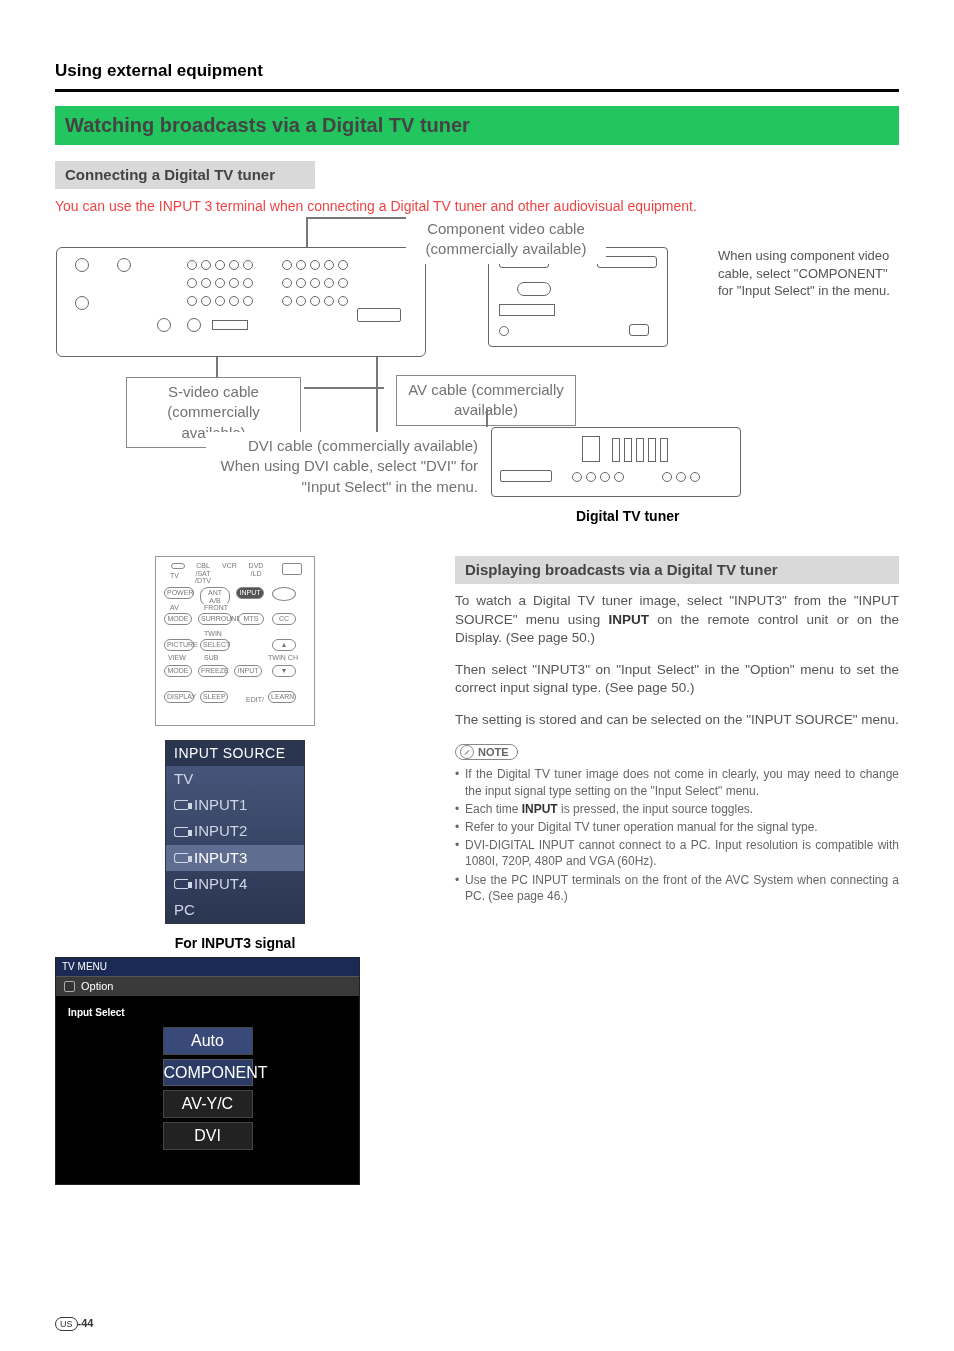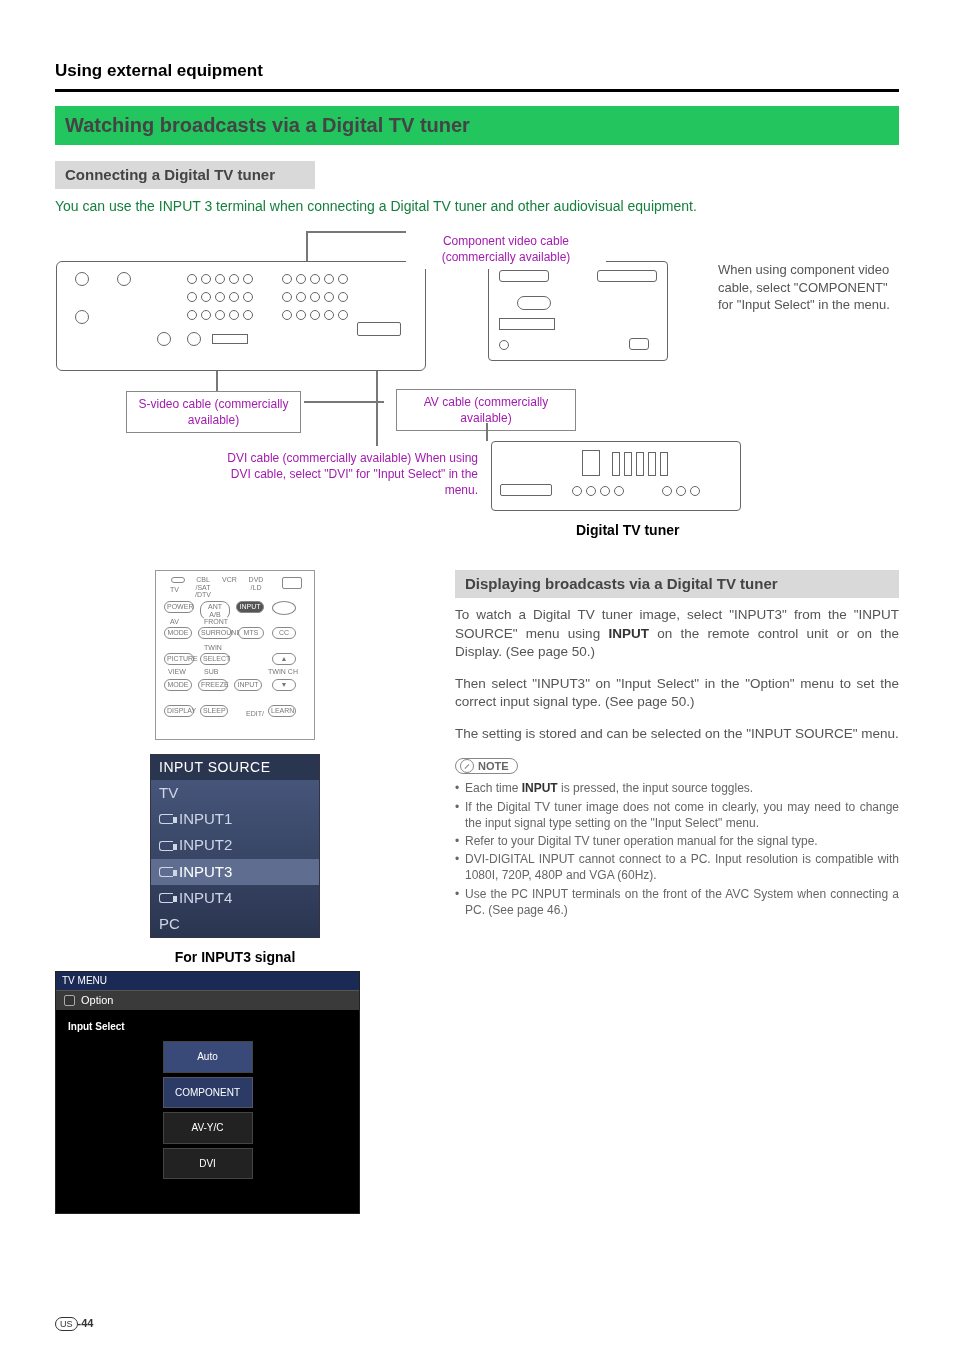--- a/index.html
+++ b/index.html
@@ -36,21 +36,21 @@
     background: #d9d9d9;
     color: #444;
     font-weight: bold;
     font-size: 15px;
     padding: 4px 10px;
     margin-bottom: 8px;
     display: inline-block;
     min-width: 260px;
   }
   .sub-bar.full { display:block; width:100%; }
-  .intro { margin-bottom: 14px; color:#15803d; }
+  .intro { color:#ef4444; }
   .diagram-area {
     border:1px solid transparent;
     position: relative;
     height: 330px;
     margin-bottom: 10px;
   }
   .avc-box {
     position:absolute; left:0; top:30px; width:370px; height:110px;
     border:1.5px solid #666; border-radius:6px;
     background:#fff;
@@ -63,52 +63,52 @@
     position:absolute; right:230px; top:30px; width:180px; height:100px;
     border:1.5px solid #666; border-radius:4px;
   }
   .dtv-box {
     position:absolute; left:435px; top:210px; width:250px; height:70px;
     border:1.5px solid #666; border-radius:4px;
   }
   .dtv-label { position:absolute; left:520px; top:290px; font-weight:bold; font-size:14px; }
   .wire { position:absolute; background:#777; }
   .cap-box {
-    position:absolute; border:1px solid #888; padding:4px 8px; font-size:12px; color:#a21caf; background:#fff; text-align:center;
+    position:absolute; border:1px solid #888; padding:4px 8px; font-size:15px; color:#737373; background:#fff; text-align:center;
   }
   .side-note { position:absolute; right:0; top:30px; width:180px; font-size:13px; color:#555; }
   
   .mid-row { display:flex; gap:40px; margin-top: 10px; }
   .left-col { width: 360px; }
   .right-col { flex:1; }
   
   .remote {
     width:160px; height:170px; border:1px solid #999; margin:0 auto 14px auto; position:relative; background:#fff;
   }
   .rbtn { position:absolute; border:1px solid #888; border-radius:8px; font-size:7px; color:#777; text-align:center; padding:1px 2px; background:#fff; line-height:1.1;}
   
   .osd {
-    width:170px; margin:0 auto 10px auto;
+    width:140px; margin:0 auto 10px auto;
     background:linear-gradient(#4a5a80,#2a3550);
     color:#fff; font-size:15px; border:1px solid #334;
   }
   .osd-h { background:#2a3550; padding:3px 8px; font-size:14px; letter-spacing:0.5px; }
   .osd-row { padding:3px 8px; display:flex; align-items:center; gap:6px; color:#cfd6e6; }
   .osd-row.sel { background:#5f6e90; color:#fff; }
   .plug-ic { width:14px; height:10px; border:1.5px solid #cfd6e6; border-right:none; border-radius:3px 0 0 3px; position:relative; }
   .plug-ic::after { content:""; position:absolute; right:-4px; top:2px; width:4px; height:6px; background:#cfd6e6; }
   
   .caption { text-align:center; font-weight:bold; font-size:14px; margin:6px 0 4px 0; }
   
   .tvmenu { width:305px; border:1px solid #222; background:#000; color:#fff; font-size:11px; }
   .tvmenu-h { background:#1b2a55; padding:2px 6px; font-size:10px; }
   .tvmenu-tab { background:#3a3a3a; padding:2px 8px; border-top:1px solid #555; display:flex; align-items:center; gap:6px;}
   .tvmenu-body { background:#000; padding:10px 12px 30px 12px; }
   .tvmenu-lbl { font-weight:bold; font-size:10px; margin-bottom:8px; }
-  .opt-btn { display:block; width:90px; margin:0 auto 4px auto; text-align:center; font-size:10px; padding:8px 0; border:1px solid #556; background:#2b3b66; }
+  .opt-btn { display:block; width:90px; margin:0 auto 4px auto; text-align:center; font-size:16px; padding:2px 0; border:1px solid #556; background:#2b3b66; }
   .opt-btn.alt { background:#222; border:1px solid #444; }
   
   .para { color:#555; font-size:13.5px; text-align:justify; margin-bottom:14px; }
   .note-badge {
     display:inline-flex; align-items:center; gap:4px;
     border:1.2px solid #888; border-radius:10px; padding:0 8px 0 4px;
     font-size:11px; color:#666; font-weight:bold; margin-bottom:6px;
   }
   .note-ic { width:14px; height:14px; border:1.2px solid #888; border-radius:50%; position:relative; }
   .note-ic::after{content:"";position:absolute;left:3px;top:6px;width:6px;height:1.2px;background:#888;transform:rotate(-45deg);}
@@ -344,22 +344,22 @@
       <span>To watch a Digital TV tuner image, select "INPUT3" from the "INPUT SOURCE" menu using </span><b>INPUT</b><span> on the remote control unit or on the Display. (See page 50.)</span>
     </p>
     <p class="para">Then select "INPUT3" on "Input Select" in the "Option" menu to set the correct input signal type. (See page 50.)</p>
     <p class="para">The setting is stored and can be selected on the "INPUT SOURCE" menu.</p>
 
     <div class="note-badge">
       <span class="note-ic"></span>
       <span>NOTE</span>
     </div>
     <ul class="notes" id="notes-list">
+        <li>If the Digital TV tuner image does not come in clearly, you may need to change the input signal type setting on the "Input Select" menu.</li>
         <li><span>Each time </span><b>INPUT</b><span> is pressed, the input source toggles.</span></li>
-        <li>If the Digital TV tuner image does not come in clearly, you may need to change the input signal type setting on the "Input Select" menu.</li>
         <li>Refer to your Digital TV tuner operation manual for the signal type.</li>
         <li>DVI-DIGITAL INPUT cannot connect to a PC. Input resolution is compatible with 1080I, 720P, 480P and VGA (60Hz).</li>
         <li>Use the PC INPUT terminals on the front of the AVC System when connecting a PC. (See page 46.)</li>
       </ul>
   </div>
 </div>
 
 <div class="footer">
   <span class="us-badge">US</span>
   <b>-44</b>

